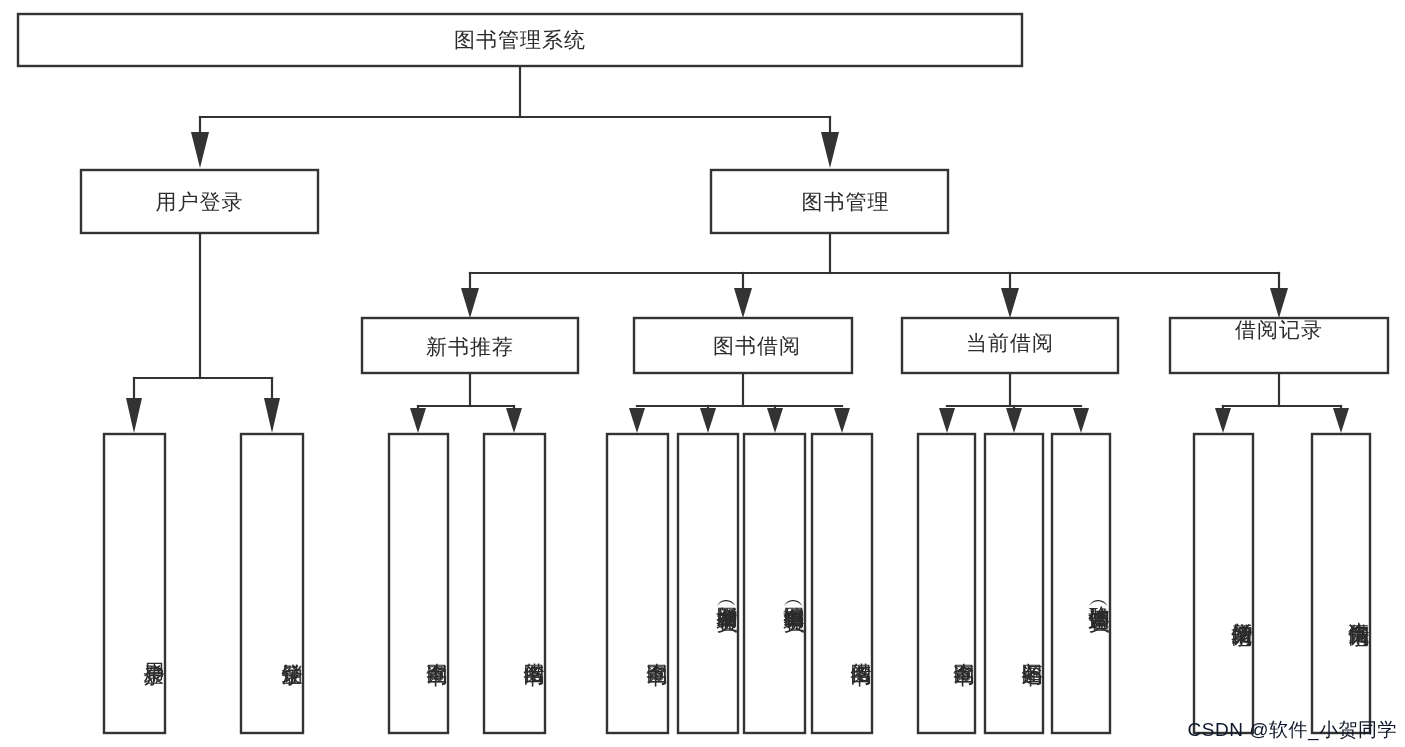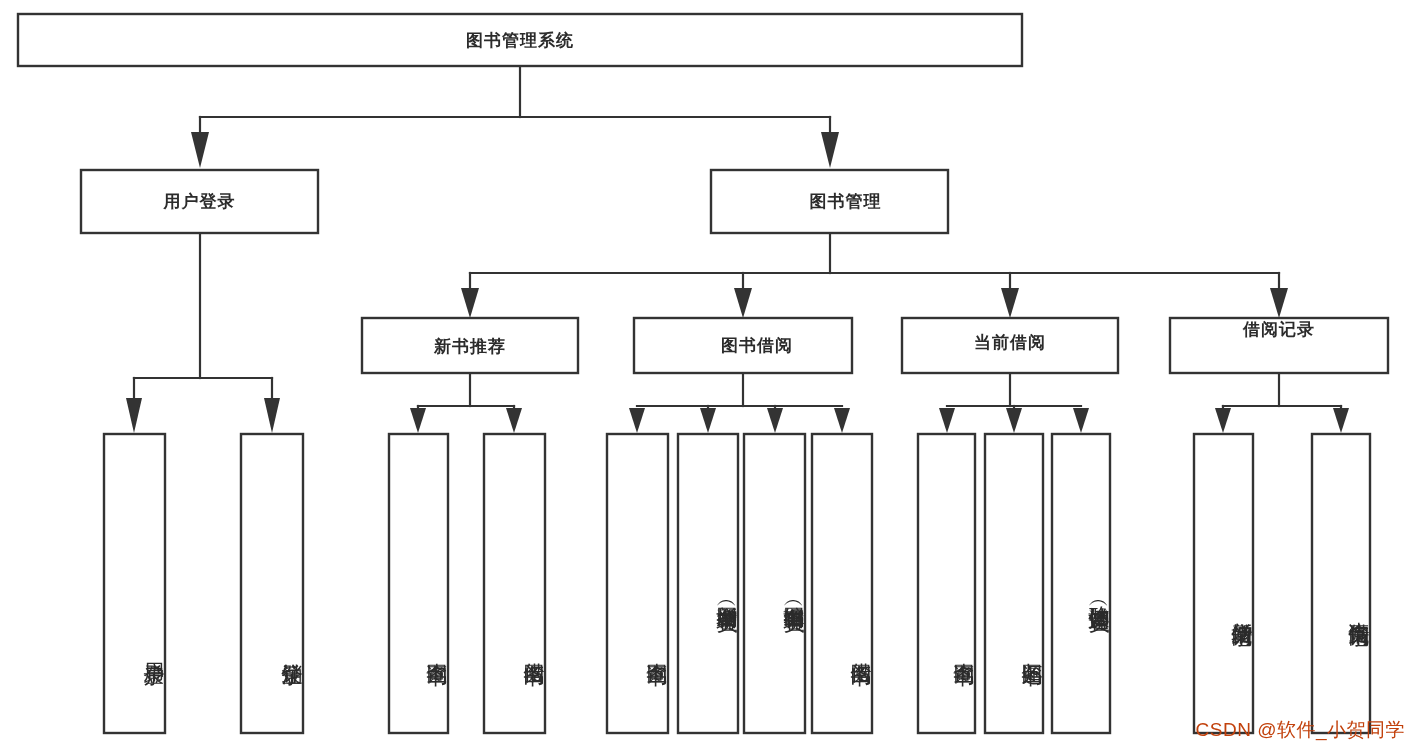--- a/index.html
+++ b/index.html
@@ -55,34 +55,33 @@
     letter-spacing: 1px;
     white-space: nowrap;
     pointer-events: none;
   }
   .hlabel-wrap {
     position: absolute;
     display: flex;
     align-items: center;
     justify-content: center;
     font-family: "Liberation Sans", "DejaVu Sans", sans-serif;
-    font-size: 17px;
+    font-size: 21px;
     color: #2b2b2b;
     letter-spacing: 1px;
     white-space: nowrap;
     pointer-events: none;
-    font-weight: bold;
   }
   #watermark {
     position: absolute;
-    right: 0;
+    right: 8px;
     bottom: 4px;
     font-family: "Liberation Sans", "DejaVu Sans", sans-serif;
     font-size: 19px;
-    color: #c2410c;
+    color: #0f172a;
     letter-spacing: 0.5px;
     white-space: nowrap;
     user-select: none;
   }
 </style>
 </head>
 <body>
 
 <div id="diagram-root">
 

